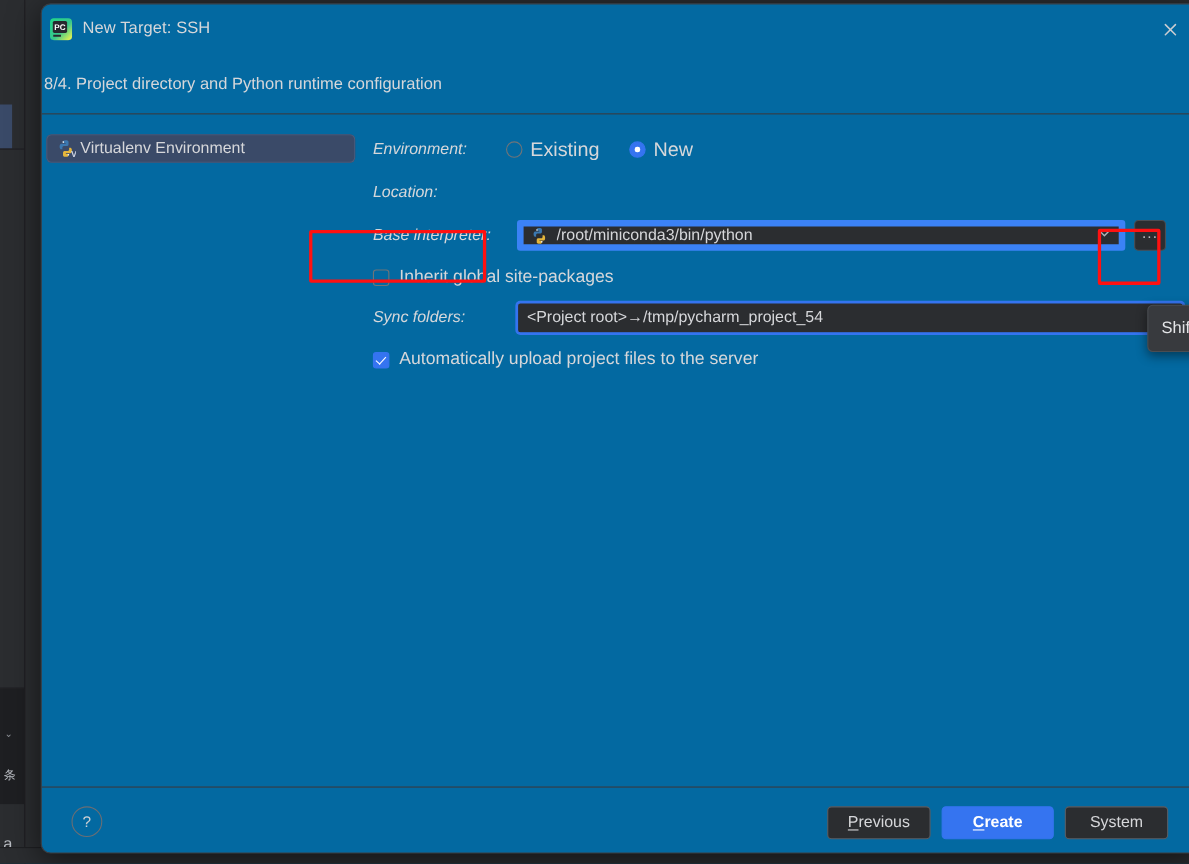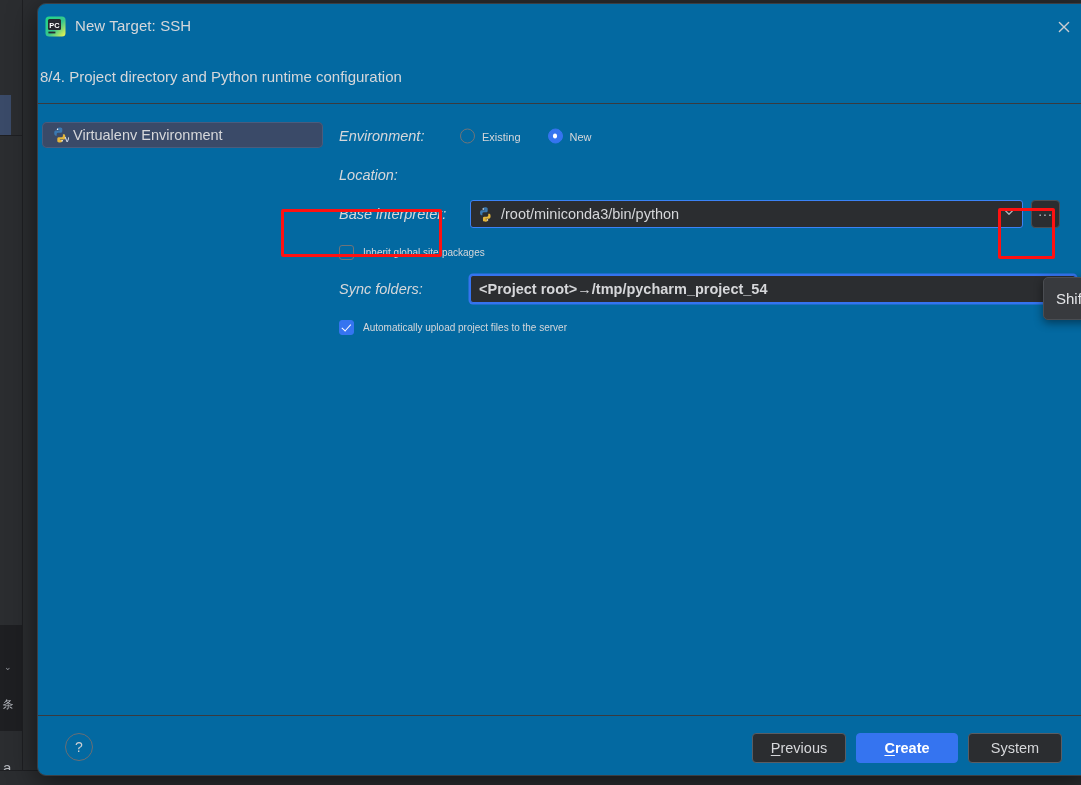--- a/index.html
+++ b/index.html
@@ -213,21 +213,21 @@
   }
   .radio.on::after {
     content: "";
     position: absolute;
     left: 4.3px; top: 4.3px;
     width: 4.4px; height: 4.4px;
     border-radius: 50%;
     background: #fff;
   }
   .radio-label {
-    font-size: 11px; color: #d6d7da;
+    font-size: 18px; color: #d6d7da;
     margin-right: 20px;
     cursor: default;
   }
 
   
   .field {
     position: absolute;
     left: 152px; top: 0;
     width: 606px; height: 28px;
     box-sizing: border-box;
@@ -242,32 +242,31 @@
   .field .val {
     font-size: 14.5px;
     color: #d6d7da;
     white-space: nowrap;
     overflow: hidden;
     flex: 1;
   }
   .field.focused {
     border-color: #3574f0;
     box-shadow: 0 0 0 1.5px #3574f0;
-    font-weight: bold;
   }
   .folder-ic { flex: none; margin-left: 6px; cursor: default; }
 
   
   .combo {
     position: absolute;
     left: 152px; top: 0;
     width: 553px; height: 28px;
     box-sizing: border-box;
     background: #2b2d30;
-    border: 1px solid #3b82f6;
+    border: 6px solid #3b82f6;
     border-radius: 3px;
     display: flex;
     align-items: center;
     padding: 0 6px 0 6px;
     cursor: default;
   }
   .combo .py-ic { flex:none; width:17px; height:17px; margin-right:7px; }
   .combo .val { font-size:14.5px; color:#d6d7da; white-space:nowrap; flex:1; overflow:hidden; }
   .ellipsis-btn {
     position: absolute;
@@ -310,21 +309,21 @@
   }
   .cb.on::after {
     content: "";
     position: absolute;
     left: 4.4px; top: 1.2px;
     width: 3.6px; height: 7.6px;
     border: solid #fff;
     border-width: 0 1.9px 1.9px 0;
     transform: rotate(42deg);
   }
-  .cb-label { font-size: 10px; color: #d6d7da; cursor: default; }
+  .cb-label { font-size: 16px; color: #d6d7da; cursor: default; }
 
   
   .redbox {
     position: absolute;
     border: 3px solid #ff1111;
     border-radius: 2px;
     pointer-events: none;
     z-index: 40;
   }
   #red-base-label { left: 281px; top: 209px; width: 155px; height: 42px; }

